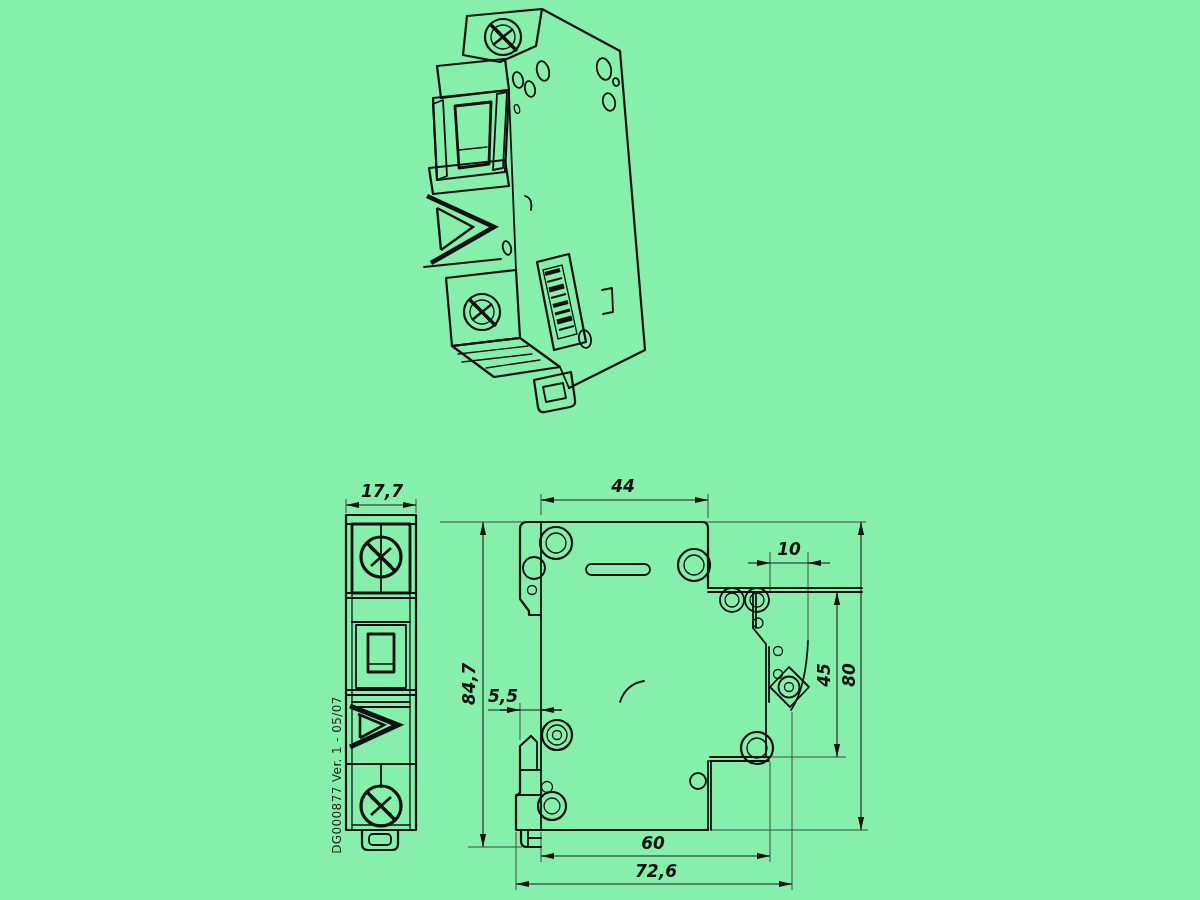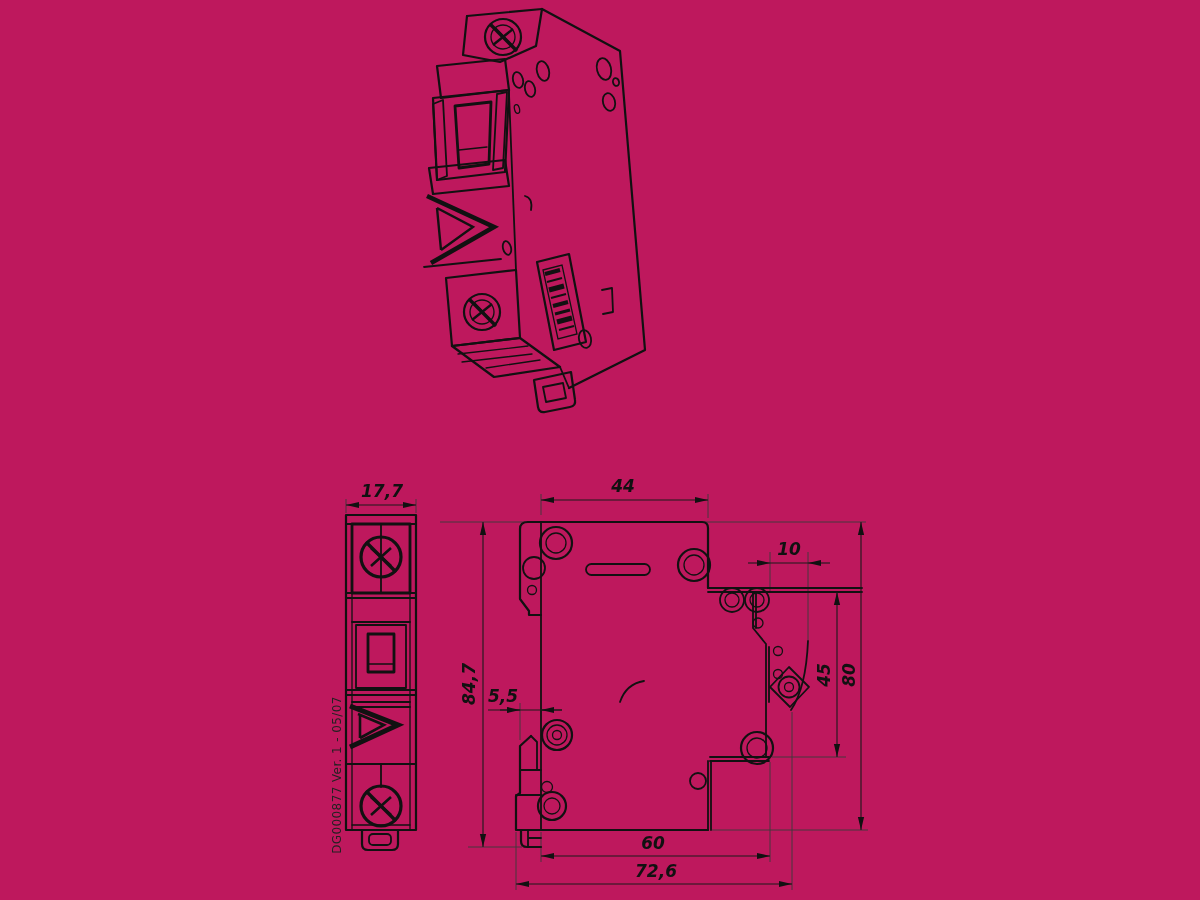--- a/index.html
+++ b/index.html
@@ -1,16 +1,16 @@
 <!DOCTYPE html>
 <html><head>
 <meta charset="utf-8">
 <style>
   html,body{margin:0;padding:0;background:#ffffff;}
-  .canvas{position:relative;width:1200px;height:900px;background:#be185d;overflow:hidden;}
+  .canvas{position:relative;width:1200px;height:900px;background:#86efac;overflow:hidden;}
   svg{display:block;}
   .body-ln{stroke:#111;stroke-width:2.2;fill:none;stroke-linecap:round;stroke-linejoin:round;}
   .body-md{stroke:#111;stroke-width:1.8;fill:none;stroke-linecap:round;stroke-linejoin:round;}
   .body-th{stroke:#111;stroke-width:1.3;fill:none;stroke-linecap:round;}
   .hvy{stroke:#111;stroke-width:2.8;fill:none;stroke-linejoin:round;}
   .ext{stroke:#3a3a3a;stroke-width:0.9;fill:none;}
   .dim{stroke:#1a1a1a;stroke-width:1.1;fill:none;}
   .dim-txt{font:italic 600 17px "DejaVu Sans", sans-serif;fill:#111;}
   .doc-txt{font:12px "DejaVu Sans", sans-serif;fill:#222;letter-spacing:.4px;}
   .mark-a{stroke:#111;fill:none;stroke-linejoin:miter;}

